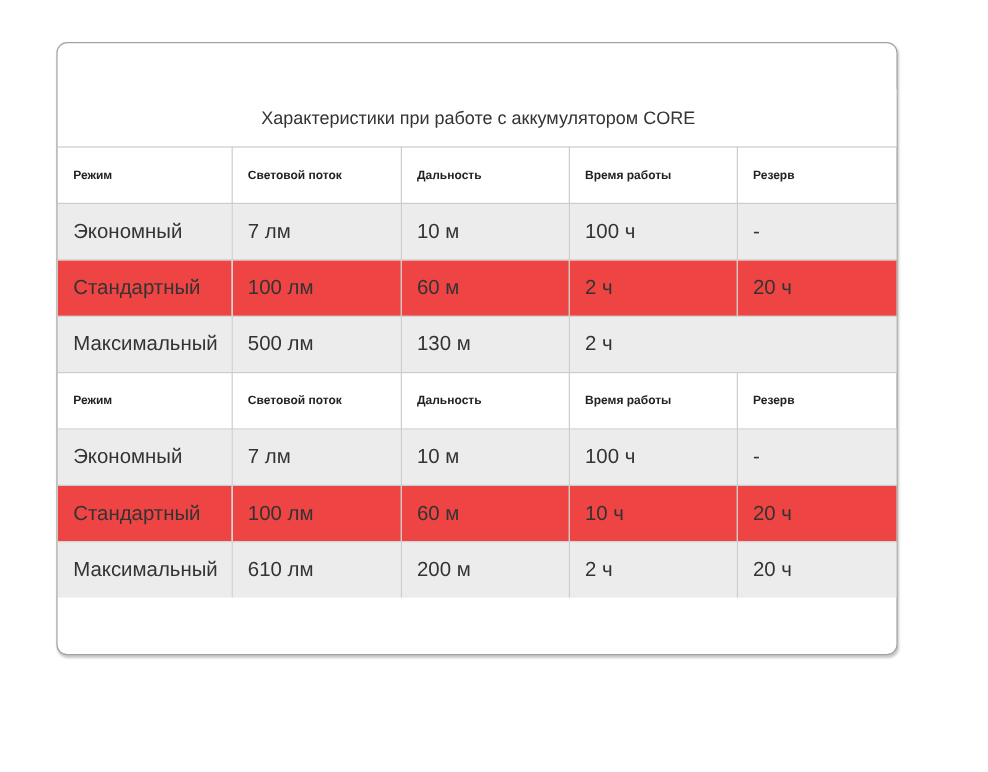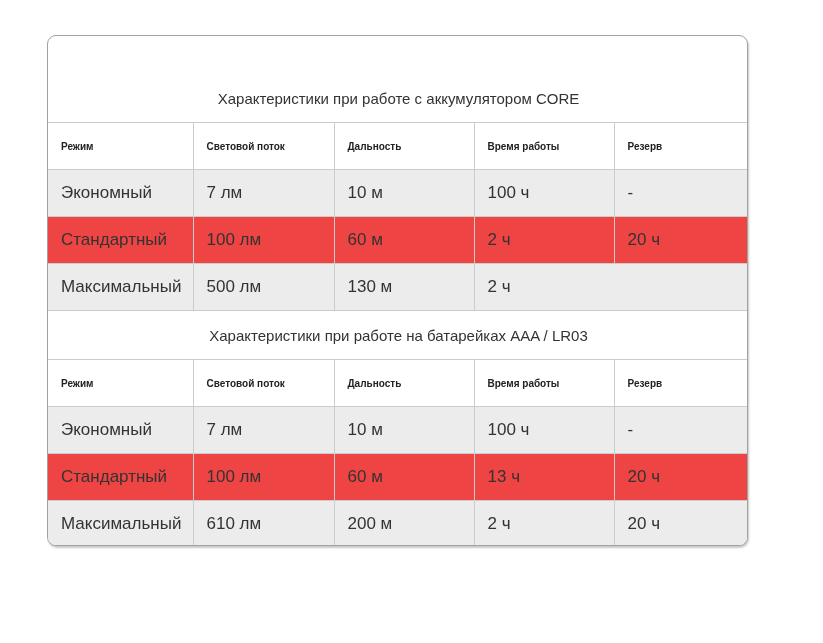--- a/index.html
+++ b/index.html
@@ -106,42 +106,39 @@
       <td>2 ч</td>
       <td>20 ч</td>
     </tr>
     <tr class="shaded">
       <td>Максимальный</td>
       <td>500 лм</td>
       <td>130 м</td>
       <td class="center" colspan="2">2 ч</td>
     </tr>
 
-    <tr class="title-row">
-      <td colspan="5">Характеристики при работе на батарейках AAA / LR03</td>
-    </tr>
     <tr class="header-row">
       <th>Режим</th>
       <th>Световой поток</th>
       <th>Дальность</th>
       <th>Время работы</th>
       <th>Резерв</th>
     </tr>
     <tr class="shaded">
       <td>Экономный</td>
       <td>7 лм</td>
       <td>10 м</td>
       <td>100 ч</td>
       <td class="center">-</td>
     </tr>
     <tr class="plain">
       <td>Стандартный</td>
       <td>100 лм</td>
       <td>60 м</td>
-      <td>13 ч</td>
+      <td>10 ч</td>
       <td>20 ч</td>
     </tr>
     <tr class="shaded">
       <td>Максимальный</td>
       <td>610 лм</td>
       <td>200 м</td>
       <td>2 ч</td>
       <td>20 ч</td>
     </tr>
   </tbody>

